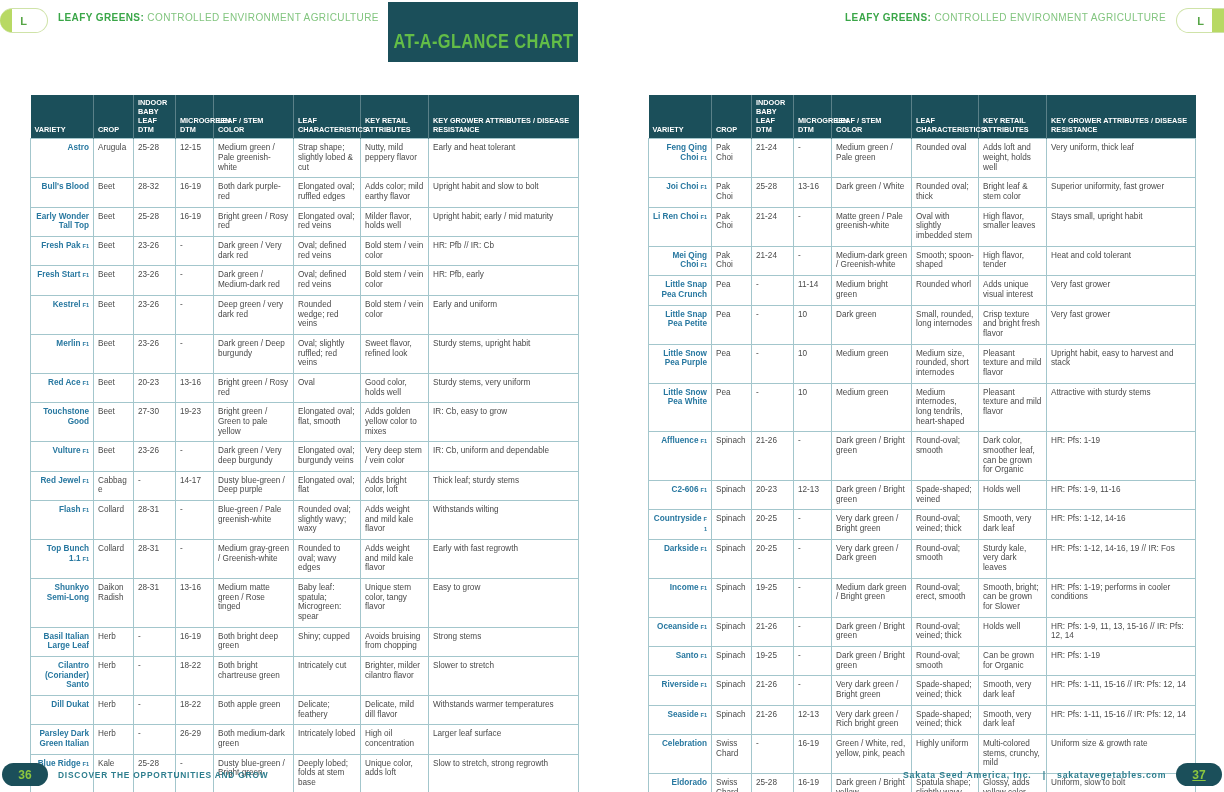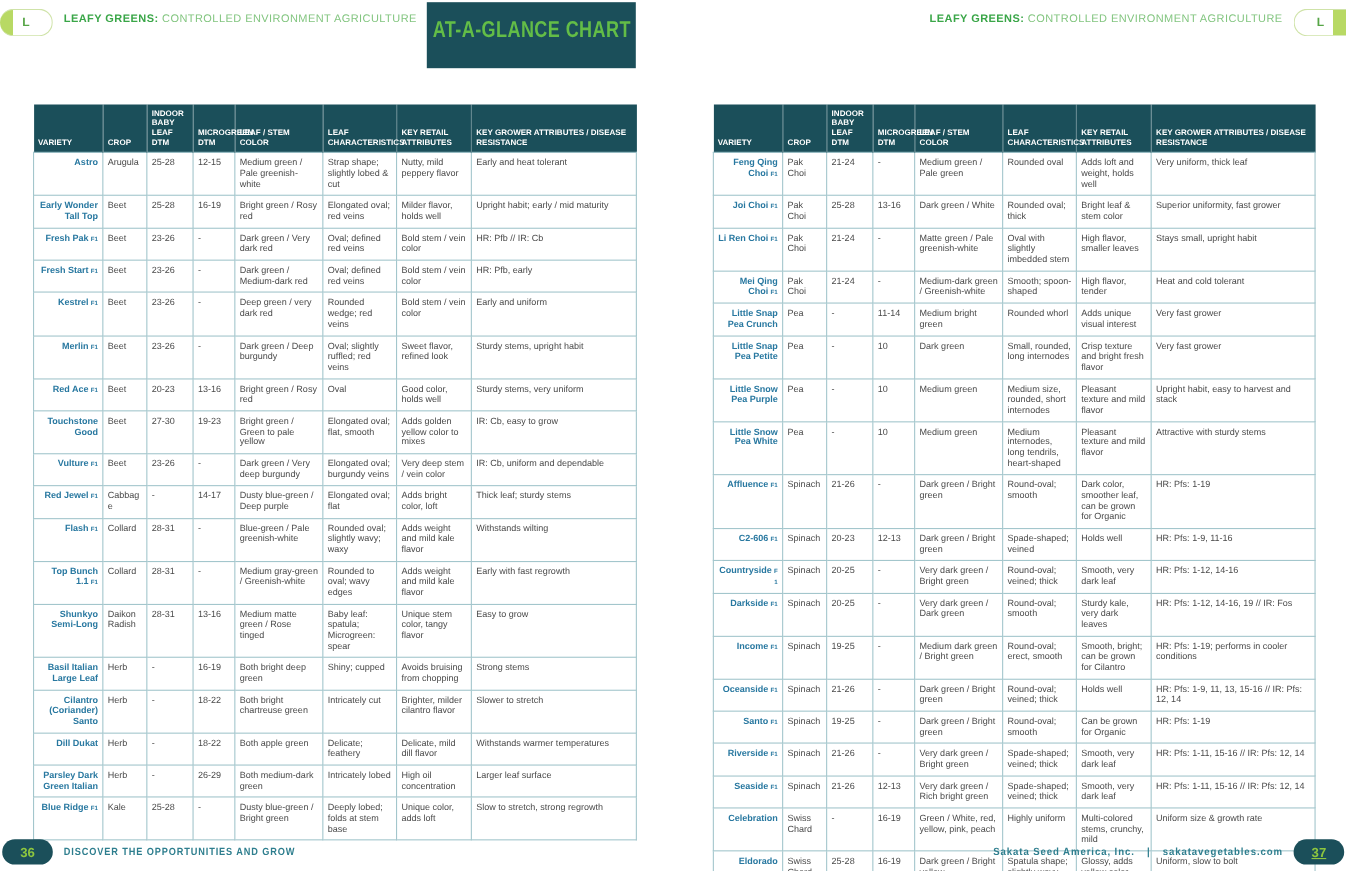--- a/index.html
+++ b/index.html
@@ -22,21 +22,21 @@
   .tab-pill.right{right:0;border-radius:13px 0 0 13px;border-right:none;
     background:linear-gradient(270deg,var(--tab-green-fill) 0 12px,#fff 12px);}
 
   .page-header{position:absolute;top:12px;font-size:10px;letter-spacing:.4px;white-space:nowrap;}
   .page-header.left{left:58px;}
   .page-header.right{right:58px;text-align:right;}
   .hdr-bold{color:var(--header-green-bold);font-weight:bold;}
   .hdr-light{color:var(--header-green-light);}
 
   .title-box{position:absolute;left:388px;top:2px;width:190px;height:60px;
-    background:var(--dark-teal);display:flex;align-items:center;justify-content:center;
+    background:var(--dark-teal);display:flex;align-items:flex-end;justify-content:center;
     padding-bottom:9px;}
   .title-box span{color:var(--bright-green);font-size:21px;font-weight:bold;white-space:nowrap;
     letter-spacing:.5px;transform:scaleX(.78);transform-origin:center bottom;}
 
   
   .table-area{position:absolute;top:95px;}
   .table-area.left{left:30px;width:548px;}
   .table-area.right{left:648px;width:547px;}
   table{width:100%;border-collapse:collapse;table-layout:fixed;}
   thead th{background:var(--dark-teal);color:#fff;font-size:7.3px;font-weight:bold;
@@ -114,20 +114,30 @@
             <td class="variety"><span>Astro</span></td>
             <td>Arugula</td>
             <td>25-28</td>
             <td>12-15</td>
             <td>Medium green / Pale greenish-white</td>
             <td>Strap shape; slightly lobed &amp; cut</td>
             <td>Nutty, mild peppery flavor</td>
             <td>Early and heat tolerant</td>
           </tr>
           <tr>
+            <td class="variety"><span>Bull's Blood</span></td>
+            <td>Beet</td>
+            <td>28-32</td>
+            <td>16-19</td>
+            <td>Both dark purple-red</td>
+            <td>Elongated oval; ruffled edges</td>
+            <td>Adds color; mild earthy flavor</td>
+            <td>Upright habit and slow to bolt</td>
+          </tr>
+          <tr>
             <td class="variety"><span>Early Wonder Tall Top</span></td>
             <td>Beet</td>
             <td>25-28</td>
             <td>16-19</td>
             <td>Bright green / Rosy red</td>
             <td>Elongated oval; red veins</td>
             <td>Milder flavor, holds well</td>
             <td>Upright habit; early / mid maturity</td>
           </tr>
           <tr>
@@ -440,21 +450,21 @@
             <td>Sturdy kale, very dark leaves</td>
             <td>HR: Pfs: 1-12, 14-16, 19 // IR: Fos</td>
           </tr>
           <tr>
             <td class="variety"><span>Income</span><span class="f1">F1</span></td>
             <td>Spinach</td>
             <td>19-25</td>
             <td>-</td>
             <td>Medium dark green / Bright green</td>
             <td>Round-oval; erect, smooth</td>
-            <td>Smooth, bright; can be grown for Cilantro</td>
+            <td>Smooth, bright; can be grown for Slower</td>
             <td>HR: Pfs: 1-19; performs in cooler conditions</td>
           </tr>
           <tr>
             <td class="variety"><span>Oceanside</span><span class="f1">F1</span></td>
             <td>Spinach</td>
             <td>21-26</td>
             <td>-</td>
             <td>Dark green / Bright green</td>
             <td>Round-oval; veined; thick</td>
             <td>Holds well</td>

